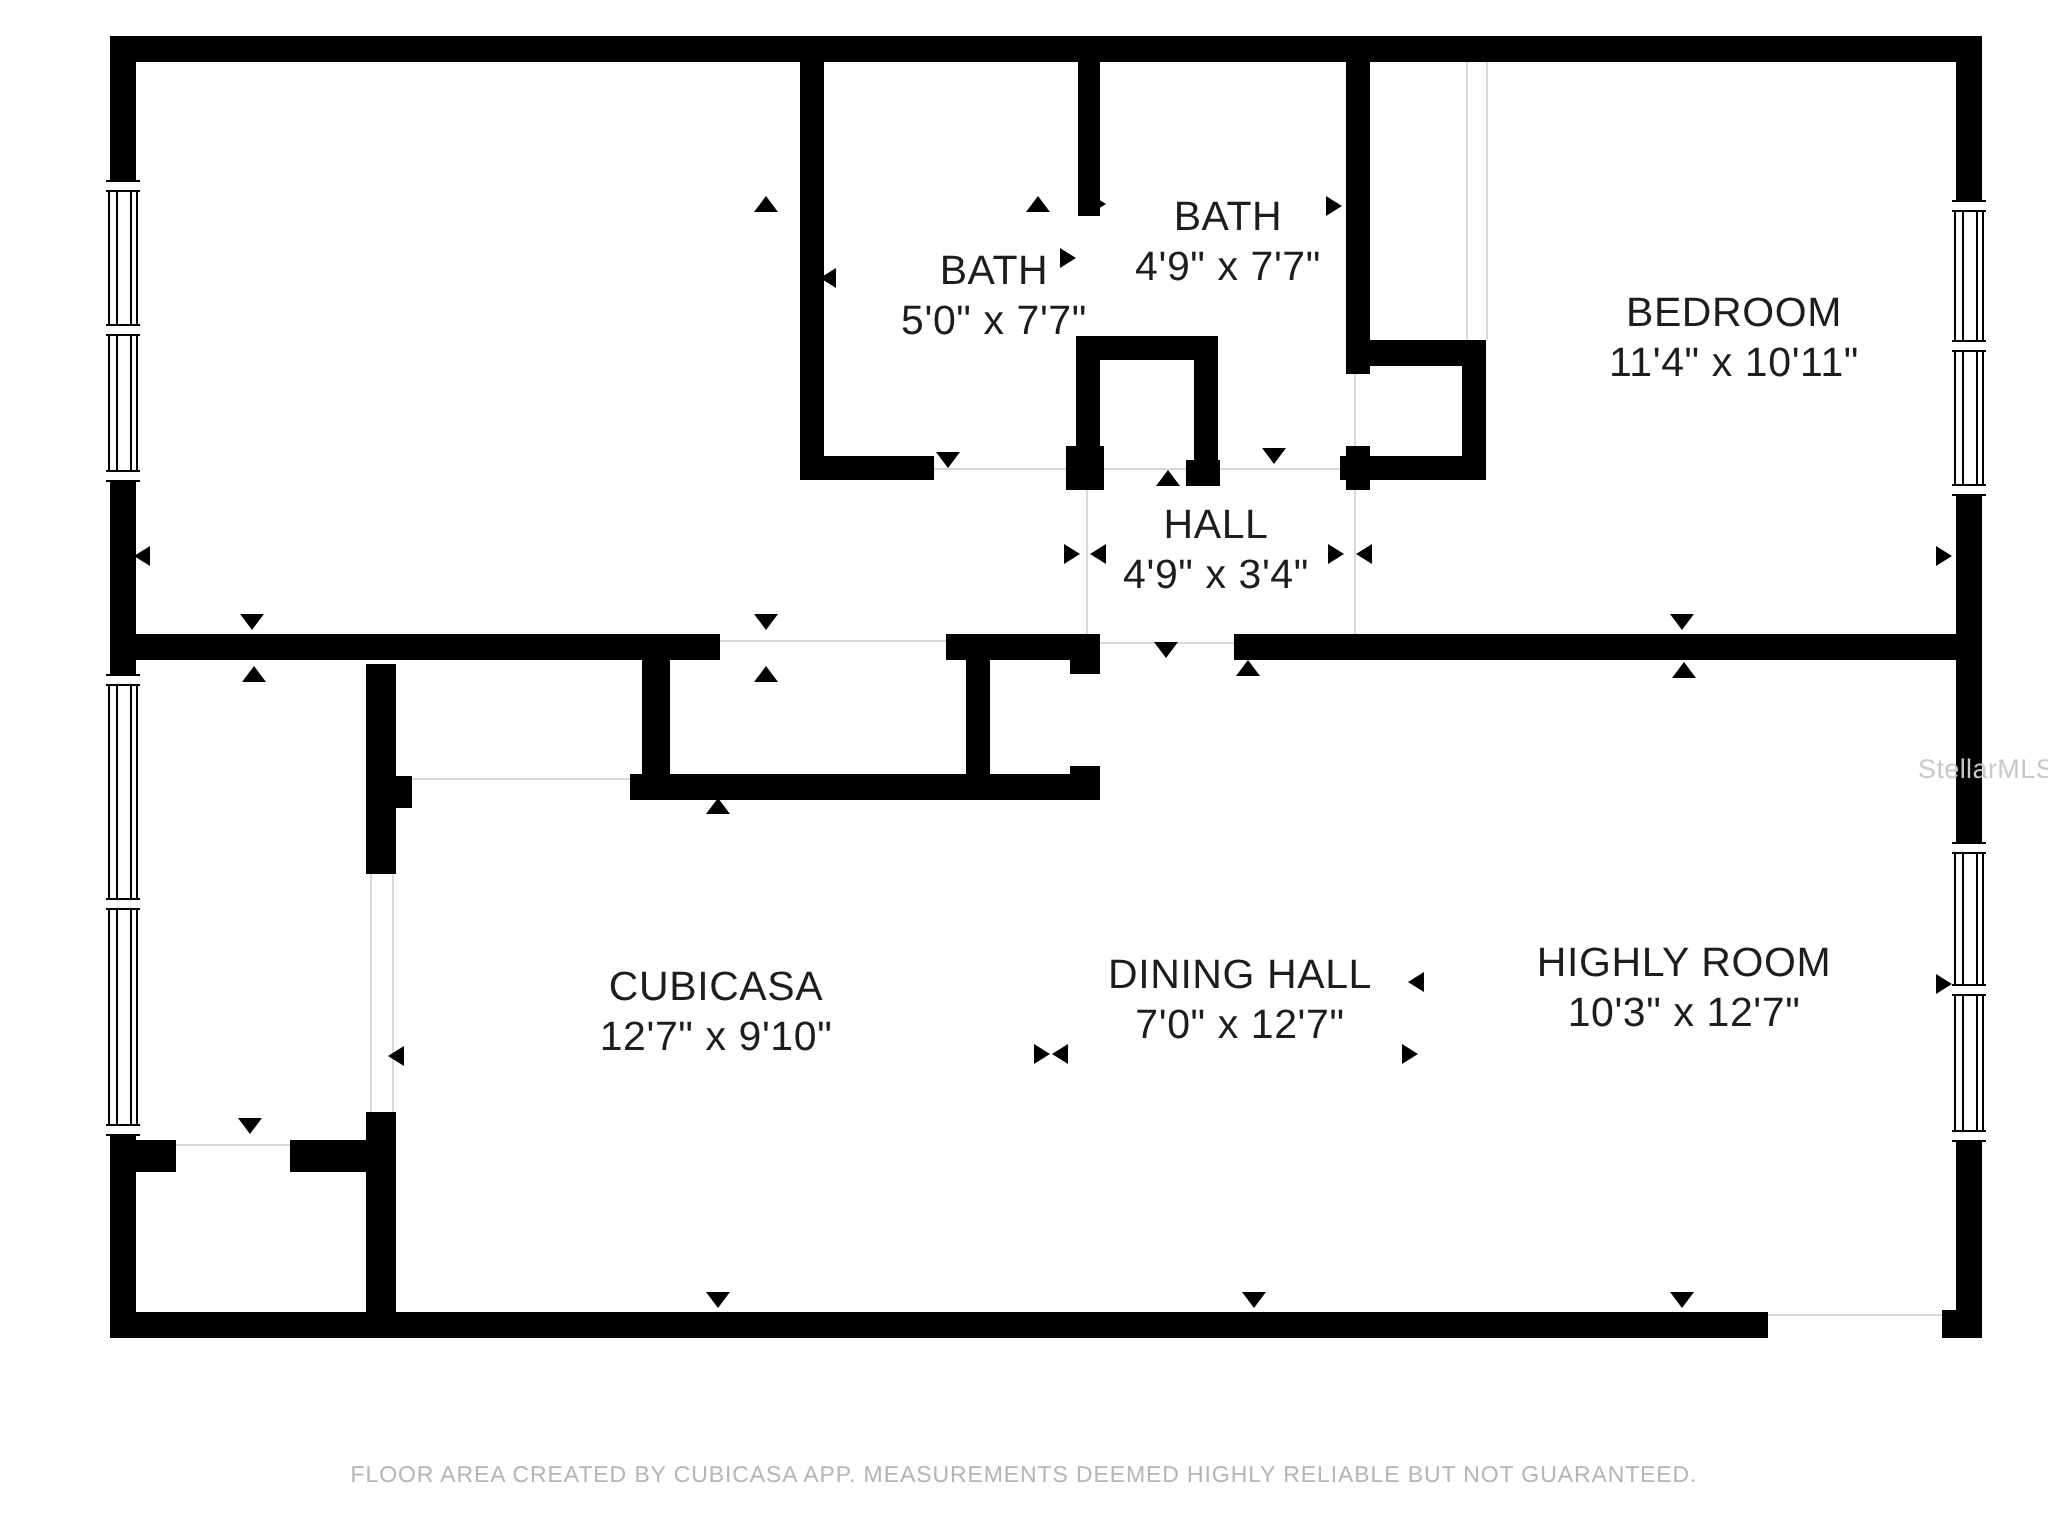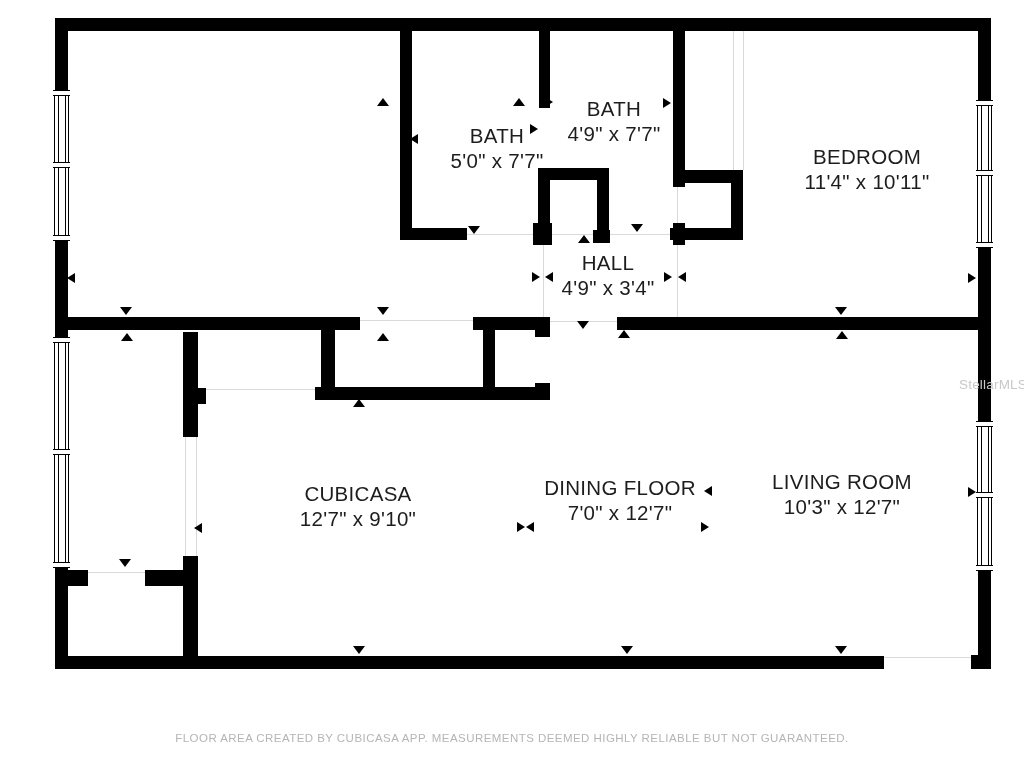--- a/index.html
+++ b/index.html
@@ -151,23 +151,23 @@
     </div>
     <div class="room-label" style="left: 608px; top: 275px;">
       <div>HALL</div>
       <div>4'9" x 3'4"</div>
     </div>
     <div class="room-label" style="left: 358px; top: 506px;">
       <div>CUBICASA</div>
       <div>12'7" x 9'10"</div>
     </div>
     <div class="room-label" style="left: 620px; top: 500px;">
-      <div>DINING FLOOR</div>
+      <div>DINING HALL</div>
       <div>7'0" x 12'7"</div>
     </div>
     <div class="room-label" style="left: 842px; top: 494px;">
-      <div>LIVING ROOM</div>
+      <div>HIGHLY ROOM</div>
       <div>10'3" x 12'7"</div>
     </div>
   </div>
 
 <div class="watermark">StellarMLS</div>
 <div class="footer">FLOOR AREA CREATED BY CUBICASA APP. MEASUREMENTS DEEMED HIGHLY RELIABLE BUT NOT GUARANTEED.</div>
 
 </body></html>

